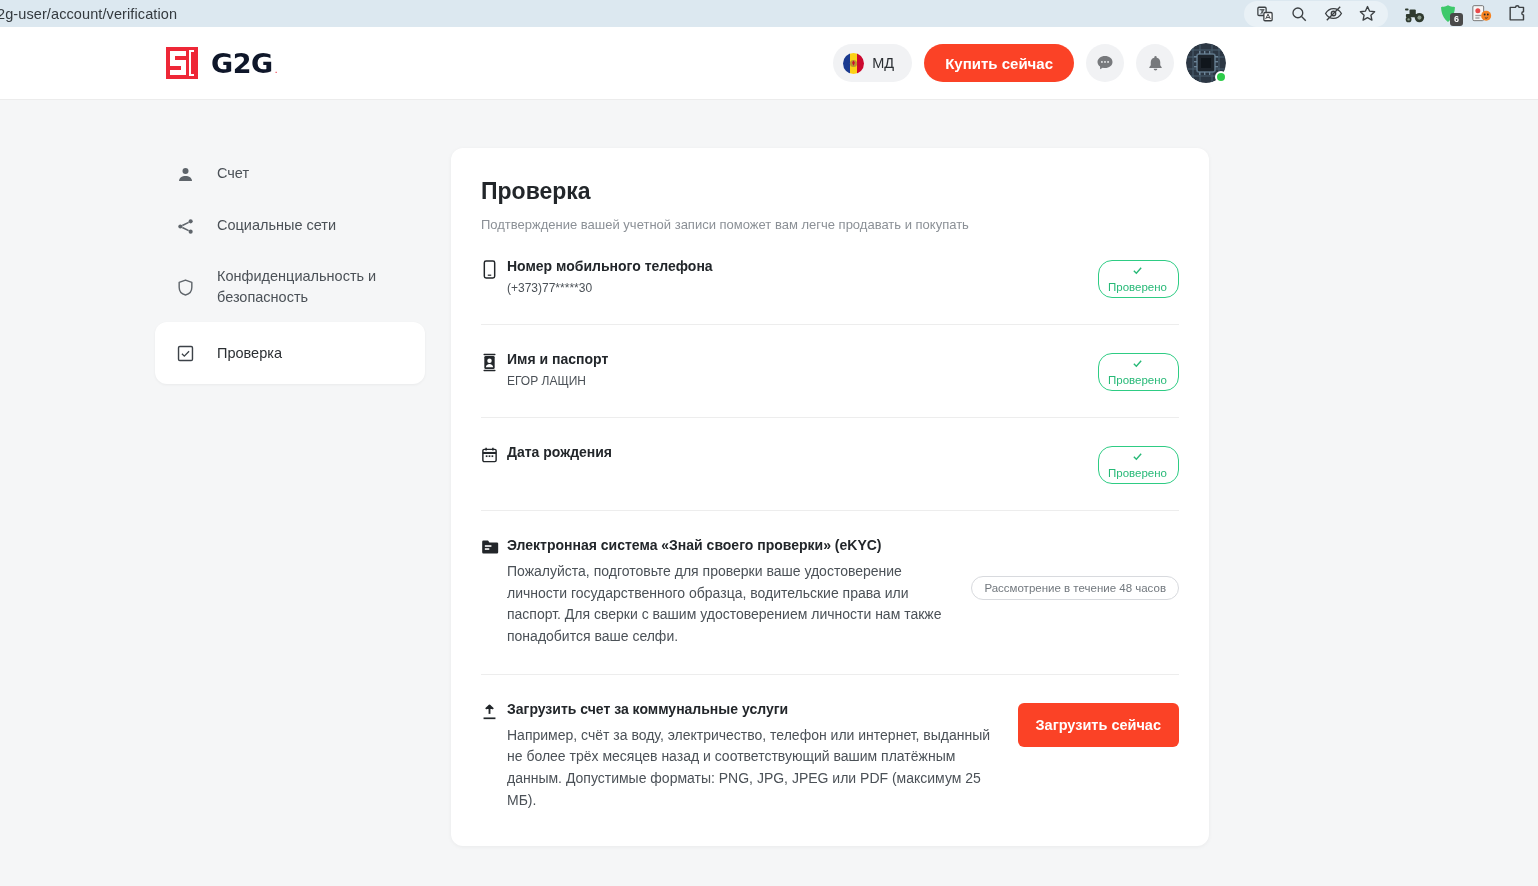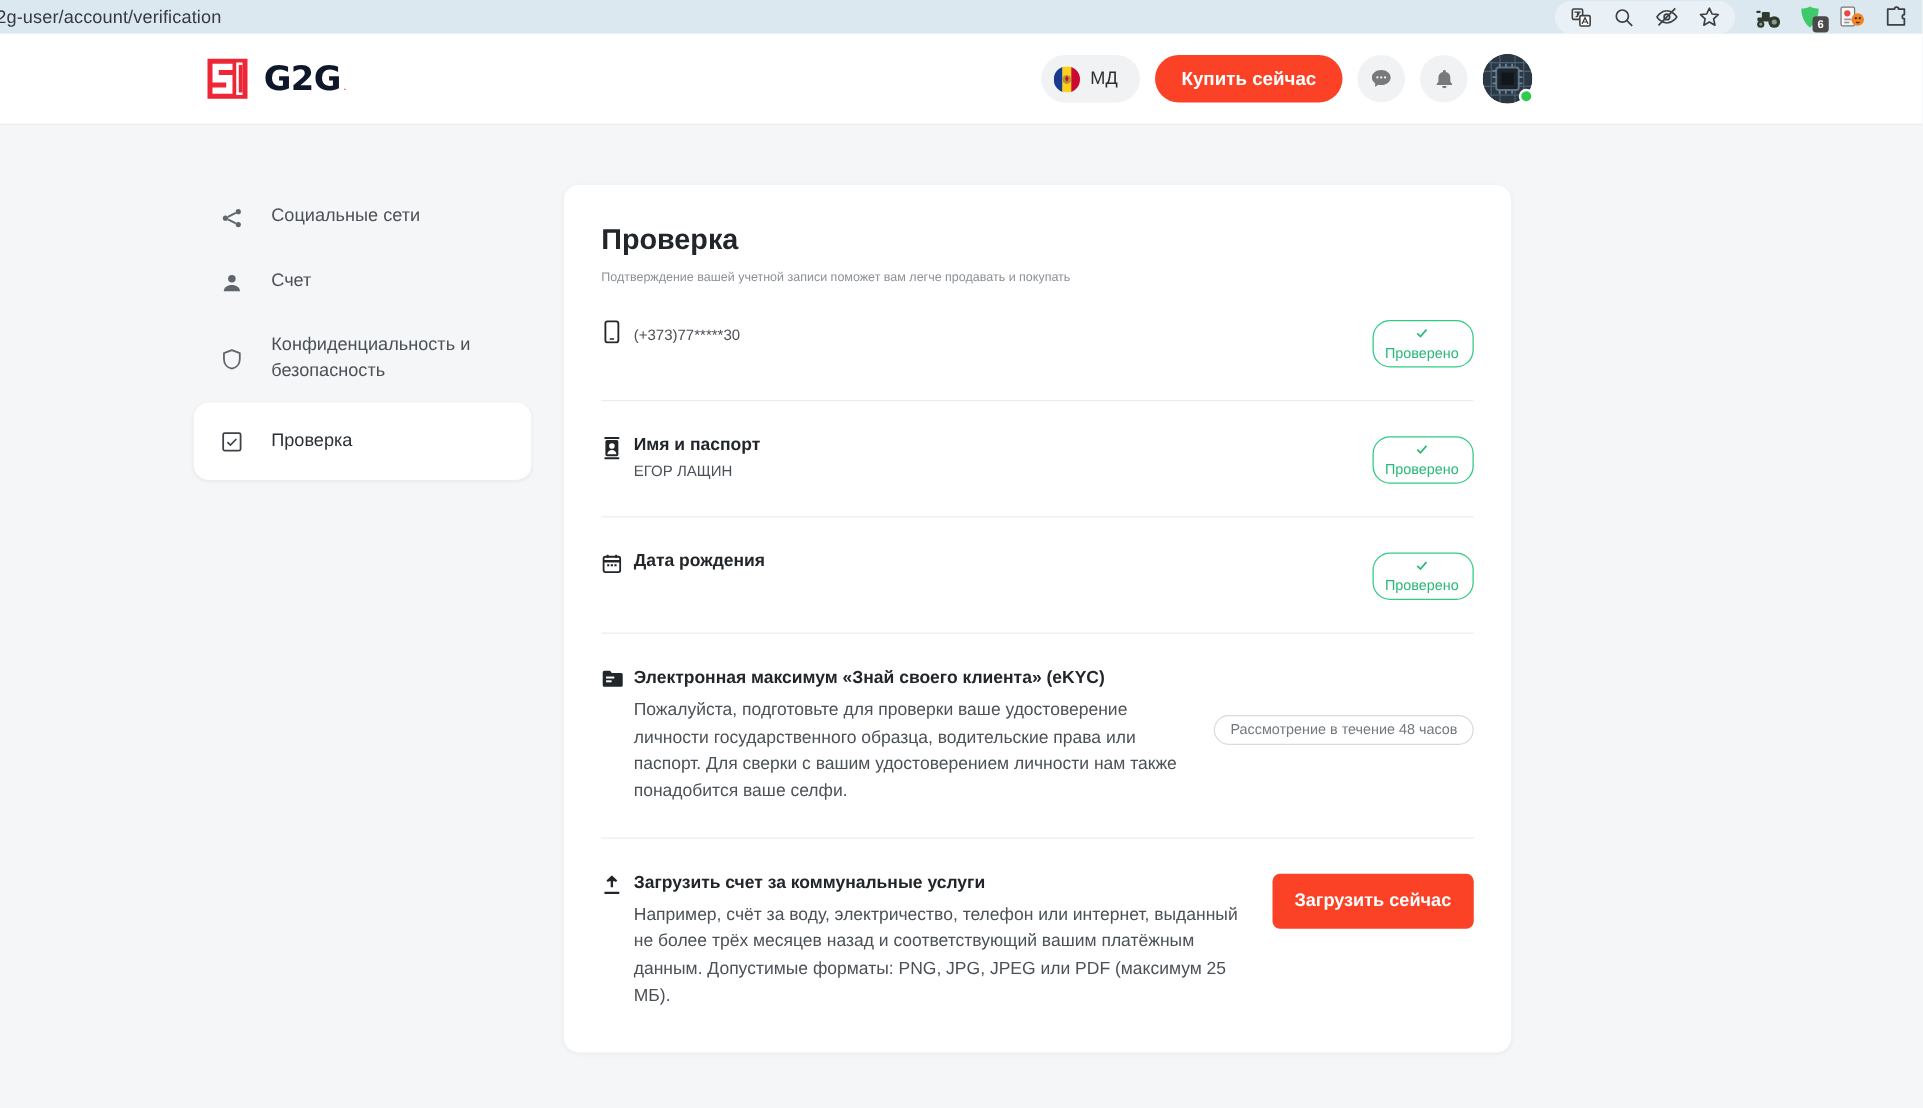--- a/index.html
+++ b/index.html
@@ -128,21 +128,21 @@
   
   .card {
     width: 758px;
     margin-left: 26px;
     background: #fff;
     border-radius: 12px;
     padding: 30px 30px 34px 30px;
     box-shadow: 0 1px 4px rgba(0,0,0,.05);
   }
   .card-title { font-size: 23px; font-weight: bold; color: #22262a; }
-  .card-sub { font-size: 10px; color: #8b9096; margin-top: 12px; }
+  .card-sub { font-size: 13px; color: #8b9096; margin-top: 12px; }
 
   .row {
     display: flex; align-items: flex-start;
     padding: 26px 0 0 0;
     position: relative;
   }
   .row + .row { border-top: 1px solid #ededed; margin-top: 26px; }
   .r-icon { width: 26px; flex-shrink: 0; padding-top: 2px; }
   .r-body { flex: 1; padding-right: 14px; }
   .r-title { font-size: 14px; font-weight: bold; color: #22262a; }
@@ -327,42 +327,42 @@
     </div>
   </div>
 </div>
 
 <div class="page">
 
   <div class="sidebar">
 
     <div class="side-item">
       <span class="s-icon">
+        <svg width="19" height="19" viewBox="0 0 24 24" fill="#5f656b">
+          <circle cx="12" cy="7.5" r="3.8"></circle>
+            <path d="M3.8 20.2c0-4 3.7-6.4 8.2-6.4s8.2 2.4 8.2 6.4z"></path>
+        </svg>
+      </span>
+      <span class="s-label">Счет</span>
+    </div>
+
+    <div class="side-item">
+      <span class="s-icon">
         <svg width="19" height="19" viewBox="0 0 24 24" fill="none" stroke="#5f656b" stroke-width="1.9">
           <circle cx="18.5" cy="5.5" r="2.6" fill="#5f656b" stroke="none"></circle>
           <circle cx="5.5" cy="12" r="2.6" fill="#5f656b" stroke="none"></circle>
           <circle cx="18.5" cy="18.5" r="2.6" fill="#5f656b" stroke="none"></circle>
           <path d="M8 10.7l8-4M8 13.3l8 4"></path>
         </svg>
       </span>
       <span class="s-label">Социальные сети</span>
     </div>
 
     <div class="side-item">
       <span class="s-icon">
-        <svg width="19" height="19" viewBox="0 0 24 24" fill="#5f656b">
-          <circle cx="12" cy="7.5" r="3.8"></circle>
-            <path d="M3.8 20.2c0-4 3.7-6.4 8.2-6.4s8.2 2.4 8.2 6.4z"></path>
-        </svg>
-      </span>
-      <span class="s-label">Счет</span>
-    </div>
-
-    <div class="side-item">
-      <span class="s-icon">
         <svg width="19" height="19" viewBox="0 0 24 24" fill="none" stroke="#5f656b" stroke-width="1.8" stroke-linejoin="round">
           <path d="M12 2.6l8 3v6.2c0 5-3.4 8.7-8 9.6-4.6-.9-8-4.6-8-9.6V5.6z"></path>
         </svg>
       </span>
       <span class="s-label">Конфиденциальность и безопасность</span>
     </div>
 
     <div class="side-item active">
       <span class="s-icon">
         <svg width="19" height="19" viewBox="0 0 24 24" fill="none" stroke="#3c4248" stroke-width="1.8">
@@ -379,20 +379,21 @@
     <div class="card-sub">Подтверждение вашей учетной записи поможет вам легче продавать и покупать</div>
 
     <div class="row">
       <span class="r-icon">
         <svg width="17" height="19" viewBox="0 0 18 22" fill="none" stroke="#22262a" stroke-width="1.7">
           <rect x="3" y="1.2" width="12" height="19.6" rx="2"></rect>
             <path d="M7 17.6h4" stroke-width="1.4"></path>
         </svg>
       </span>
       <div class="r-body">
+        <div class="r-title">Номер мобильного телефона</div>
         <div class="r-value">(+373)77*****30</div>
       </div>
       <div class="r-side">
         <span class="badge-verified">
           <svg width="11" height="11" viewBox="0 0 24 24" fill="none" stroke="#27b977" stroke-width="3">
               <path d="M4 12.5l5.5 5.5L20 6"></path>
             </svg>
           <span>Проверено</span>
         </span>
       </div>
@@ -450,21 +451,21 @@
 
     <div class="row">
       <span class="r-icon">
         <svg width="18" height="16" viewBox="0 0 20 18" fill="#22262a">
           <path d="M1.2 3.2a1.4 1.4 0 011.4-1.4h5.2l1.6 2h8.4a1.4 1.4 0 011.4 1.4v9.6a1.4 1.4 0 01-1.4 1.4H2.6a1.4 1.4 0 01-1.4-1.4z"></path>
           <rect x="4.2" y="7" width="7.4" height="1.8" fill="#fff"></rect>
           <rect x="4.2" y="10.4" width="5" height="1.8" fill="#fff"></rect>
         </svg>
       </span>
       <div class="r-body">
-        <div class="r-title">Электронная максимум «Знай своего клиента» (eKYC)</div>
+        <div class="r-title">Электронная система «Знай своего проверки» (eKYC)</div>
         <div class="r-desc">Пожалуйста, подготовьте для проверки ваше удостоверение личности государственного образца, водительские права или паспорт. Для сверки с вашим удостоверением личности нам также понадобится ваше селфи.</div>
       </div>
       <div class="r-side">
         <span class="badge-pending">Рассмотрение в течение 48 часов</span>
       </div>
     </div>
 
     <div class="row">
       <span class="r-icon">
         <svg width="17" height="18" viewBox="0 0 20 20" fill="none" stroke="#22262a" stroke-width="2">

